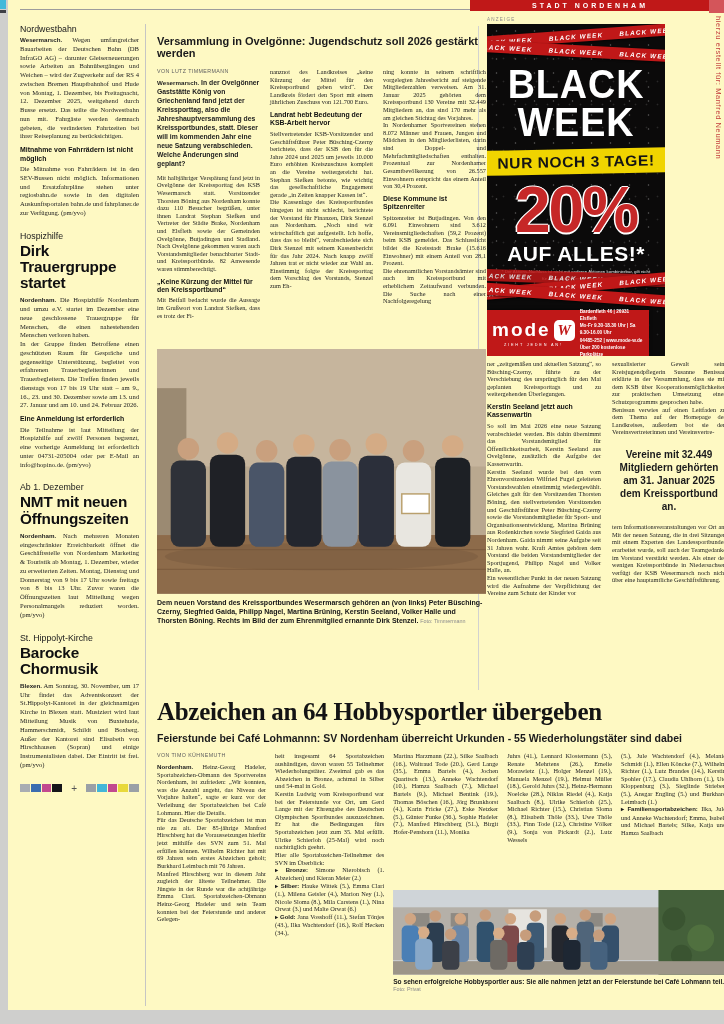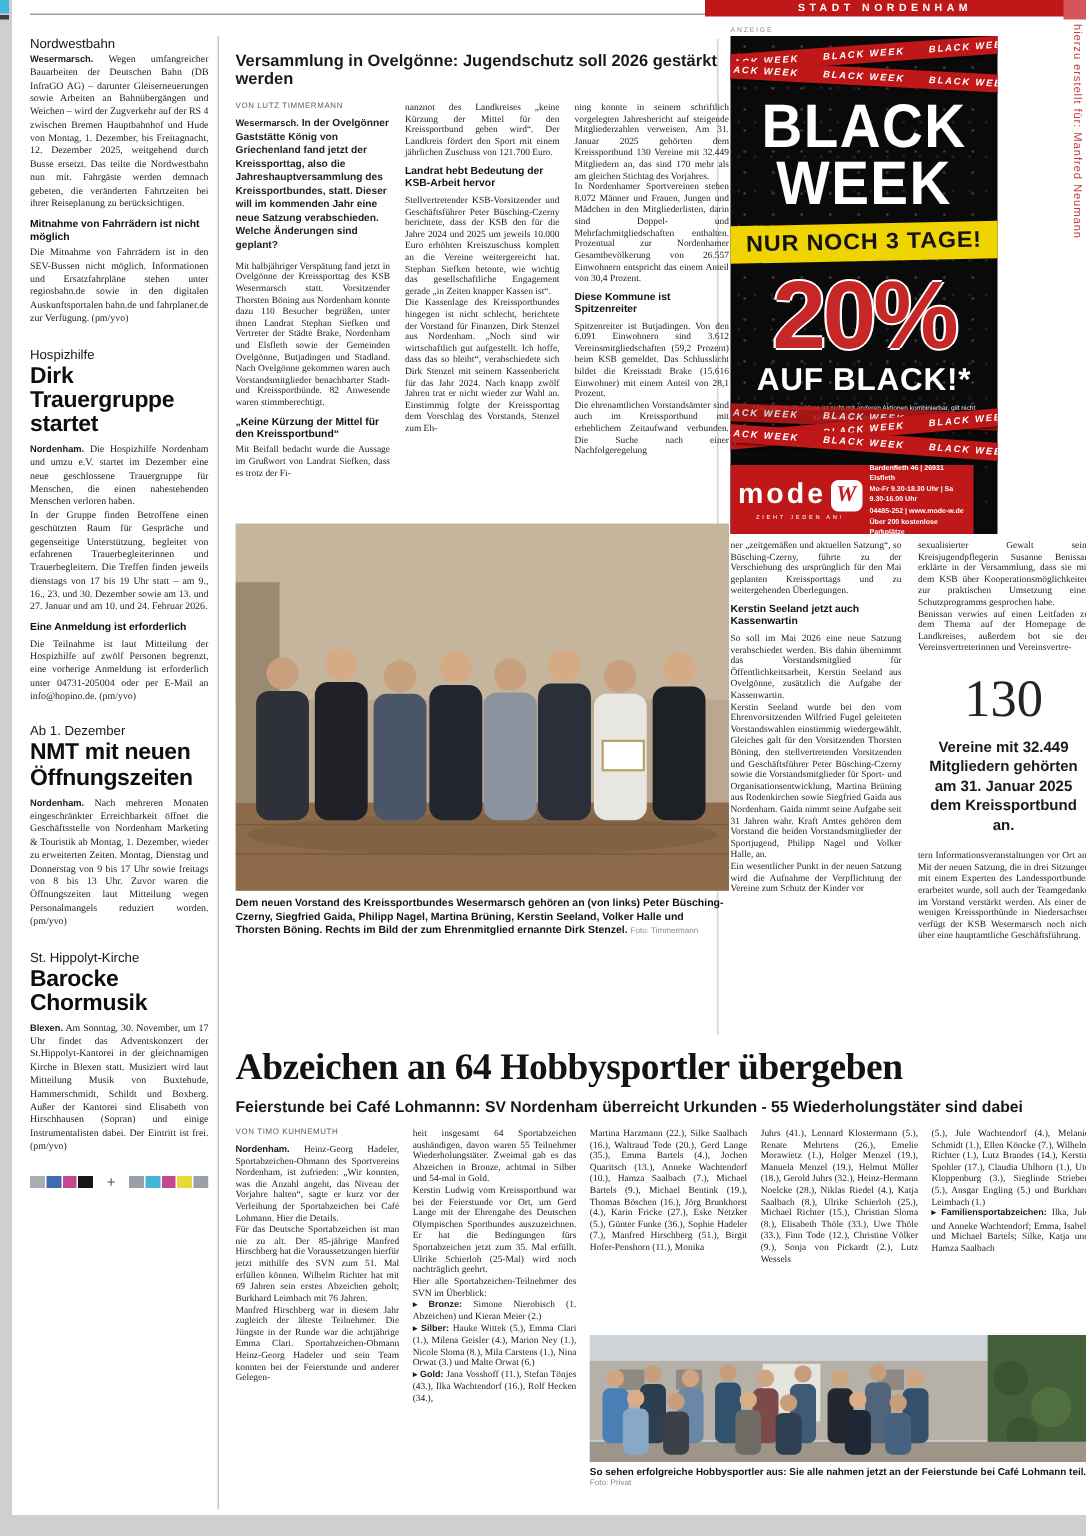--- a/index.html
+++ b/index.html
@@ -1,18 +1,18 @@
 <!DOCTYPE html>
 <html lang="de" style="--red: #c01818; --yellow: #f0d400;"><head>
 <meta charset="utf-8">
 <style>
   * { margin:0; padding:0; box-sizing:border-box; }
   html,body { width:724px; height:1024px; }
   body { position:relative; background:#cfcfcd; font-family:"Liberation Sans", sans-serif; overflow:hidden; }
-  .page { position:absolute; left:8px; top:0; right:0; bottom:14px; background:#ffffff;text-decoration:underline; }
+  .page { position:absolute; left:8px; top:0; right:0; bottom:14px; background:#fef9c3;text-decoration:underline; }
 
   
   .top-rule { position:absolute; left:12px; top:9px; width:450px; height:1px; background:#9c9c9c; }
   .section-bar { position:absolute; left:462px; top:0; width:240px; height:11px; background:var(--red);
                  color:#fff; font-size:7px; font-weight:bold; letter-spacing:3px; display:flex;
                  align-items:center; justify-content:center; }
   .corner-box { position:absolute; right:0; top:0; width:15px; height:13px; background:#d4555a; }
   .vertical-note { position:absolute; right:1px; top:16px; writing-mode:vertical-rl; font-size:7.5px;
                    color:#c4403f; letter-spacing:.6px; height:230px; }
   .corner-mark-cyan { position:absolute; left:-8px; top:0; width:6px; height:9px; background:#41b9da; }
@@ -253,21 +253,21 @@
           <span>BLACK WEEK</span>
           <span>BLACK WEEK</span>
           <span>BLACK WEEK</span>
         </div>
       <div class="ad-title">
           <div>BLACK</div>
           <div>WEEK</div>
         </div>
       <div class="ad-band">NUR NOCH 3 TAGE!</div>
       <div class="ad-discount">20%</div>
-      <div class="ad-sub">AUF BLACK!*</div>
+      <div class="ad-sub">AUF ALLES!*</div>
       <div class="ad-disc">* Der Aktions-Nachlass ist nicht mit anderen Aktionen kombinierbar, gilt nicht für Änderungen und Gutscheinkauf</div>
       <div class="ribbon rb3">
           <span>BLACK WEEK</span>
           <span>BLACK WEEK</span>
           <span>BLACK WEEK</span>
         </div>
       <div class="ribbon rb1">
           <span>BLACK WEEK</span>
           <span>BLACK WEEK</span>
           <span>BLACK WEEK</span>
@@ -300,21 +300,20 @@
       <p class="body-text cold">ner „zeitgemäßen und aktuellen Satzung“, so Büsching-Czerny, führte zu der Verschiebung des ursprünglich für den Mai geplanten Kreissporttags und zu weitergehenden Überlegungen.</p>
       <h4 class="sub-head">Kerstin Seeland jetzt auch Kassenwartin</h4>
       <p class="body-text cold">So soll im Mai 2026 eine neue Satzung verabschiedet werden. Bis dahin übernimmt das Vorstandsmitglied für Öffentlichkeitsarbeit, Kerstin Seeland aus Ovelgönne, zusätzlich die Aufgabe der Kassenwartin.
 Kerstin Seeland wurde bei den vom Ehrenvorsitzenden Wilfried Fugel geleiteten Vorstandswahlen einstimmig wiedergewählt. Gleiches galt für den Vorsitzenden Thorsten Böning, den stellvertretenden Vorsitzenden und Geschäftsführer Peter Büsching-Czerny sowie die Vorstandsmitglieder für Sport- und Organisationsentwicklung, Martina Brüning aus Rodenkirchen sowie Siegfried Gaida aus Nordenham. Gaida nimmt seine Aufgabe seit 31 Jahren wahr. Kraft Amtes gehören dem Vorstand die beiden Vorstandsmitglieder der Sportjugend, Philipp Nagel und Volker Halle, an.
 Ein wesentlicher Punkt in der neuen Satzung wird die Aufnahme der Verpflichtung der Vereine zum Schutz der Kinder vor</p>
     </div>
     <div class="rcol">
       <p class="body-text cold">sexualisierter Gewalt sein. Kreisjugendpflegerin Susanne Benissan erklärte in der Versammlung, dass sie mit dem KSB über Kooperationsmöglichkeiten zur praktischen Umsetzung eines Schutzprogramms gesprochen habe.
 Benissan verwies auf einen Leitfaden zu dem Thema auf der Homepage des Landkreises, außerdem bot sie den Vereinsvertreterinnen und Vereinsvertre-</p>
       <div class="stat-box">
-        <div class="stat-number">130</div>
         <div class="stat-text">Vereine mit 32.449 Mitgliedern gehörten am 31. Januar 2025 dem Kreissportbund an.</div>
       </div>
       <p class="body-text cold">tern Informationsveranstaltungen vor Ort an. Mit der neuen Satzung, die in drei Sitzungen mit einem Experten des Landessportbundes erarbeitet wurde, soll auch der Teamgedanke im Vorstand verstärkt werden. Als einer der wenigen Kreissportbünde in Niedersachsen verfügt der KSB Wesermarsch noch nicht über eine hauptamtliche Geschäftsführung.</p>
     </div>
   </div>
 
   <section class="bottom-article">
     <h2 class="bottom-headline">Abzeichen an 64 Hobbysportler übergeben</h2>
     <div class="bottom-deck">Feierstunde bei Café Lohmannn: SV Nordenham überreicht Urkunden - 55 Wiederholungstäter sind dabei</div>
     <div class="bottom-cols">

